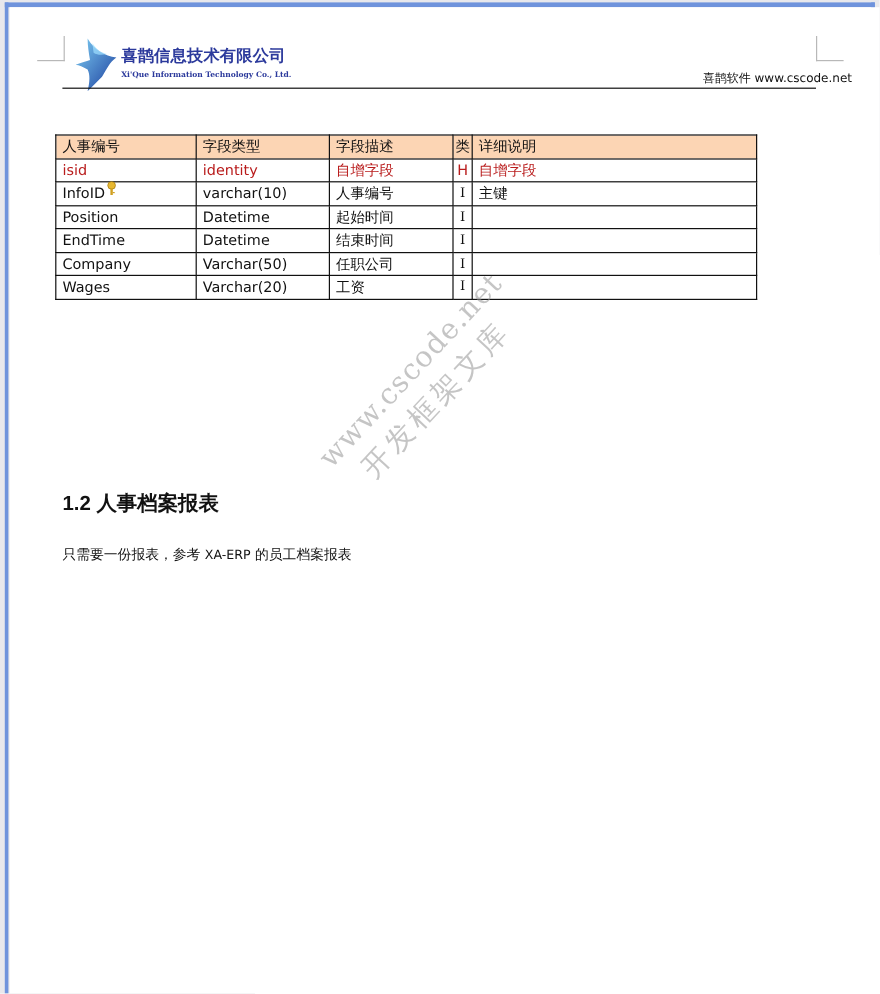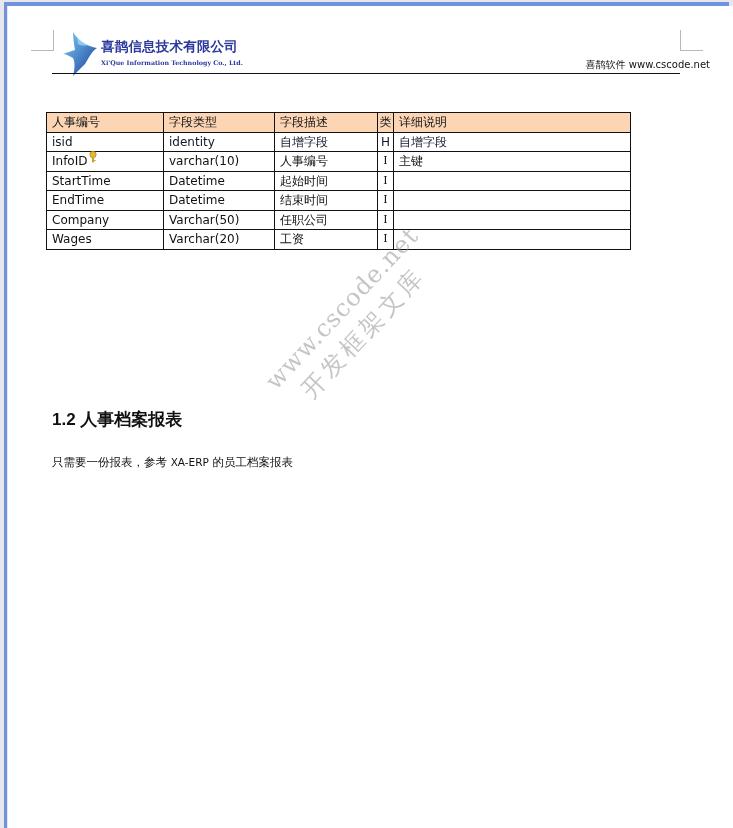--- a/index.html
+++ b/index.html
@@ -50,21 +50,21 @@
   table.fields {
     position: absolute; left: 38px; top: 106px;
     border-collapse: collapse; font-size: 12px; color: #111;
   }
   table.fields td, table.fields th {
     border: 1px solid #111; padding: 0 5px; height: 18.5px;
     text-align: left; font-weight: normal; white-space: nowrap;
     line-height: 18px;
   }
   table.fields th { background: #fcd5b4; }
-  table.fields tr.auto td { color: #0f172a; }
+  table.fields tr.auto td { color: #b91c1c; }
   .col1 { width: 106px; } .col2 { width: 100px; } .col3 { width: 92px; }
   .col4 { width: 15px; text-align: center !important; padding: 0 !important; }
   .col5 { width: 226px; }
   .key-icon { display: inline-block; vertical-align: top; margin-left: 1px; margin-top: -1px; }
   .type-i { font-family: "DejaVu Serif", serif; font-size: 11px; }
 
   .notes { position: absolute; left: 44px; top: 300px; font-size: 11.5px; color: #111; }
   .notes .title { height: 19px; }
   .notes .item { height: 19px; white-space: nowrap; }
   .notes .num { display: inline-block; width: 22px; font-size: 10.5px; }
@@ -139,21 +139,21 @@
               <circle cx="4" cy="3.5" r="3.2" fill="#e8b830" stroke="#a07810" stroke-width="0.6"></circle>
               <rect x="3" y="6" width="2" height="5.5" fill="#d0a020"></rect>
               <rect x="5" y="9" width="1.6" height="1" fill="#d0a020"></rect>
             </svg></td>
       <td>varchar(10)</td>
       <td>人事编号</td>
       <td class="col4 type-i">I</td>
       <td>主键</td>
     </tr>
     <tr>
-      <td>StartTime</td>
+      <td>Position</td>
       <td>Datetime</td>
       <td>起始时间</td>
       <td class="col4 type-i">I</td>
       <td></td>
     </tr>
     <tr>
       <td>EndTime</td>
       <td>Datetime</td>
       <td>结束时间</td>
       <td class="col4 type-i">I</td>

